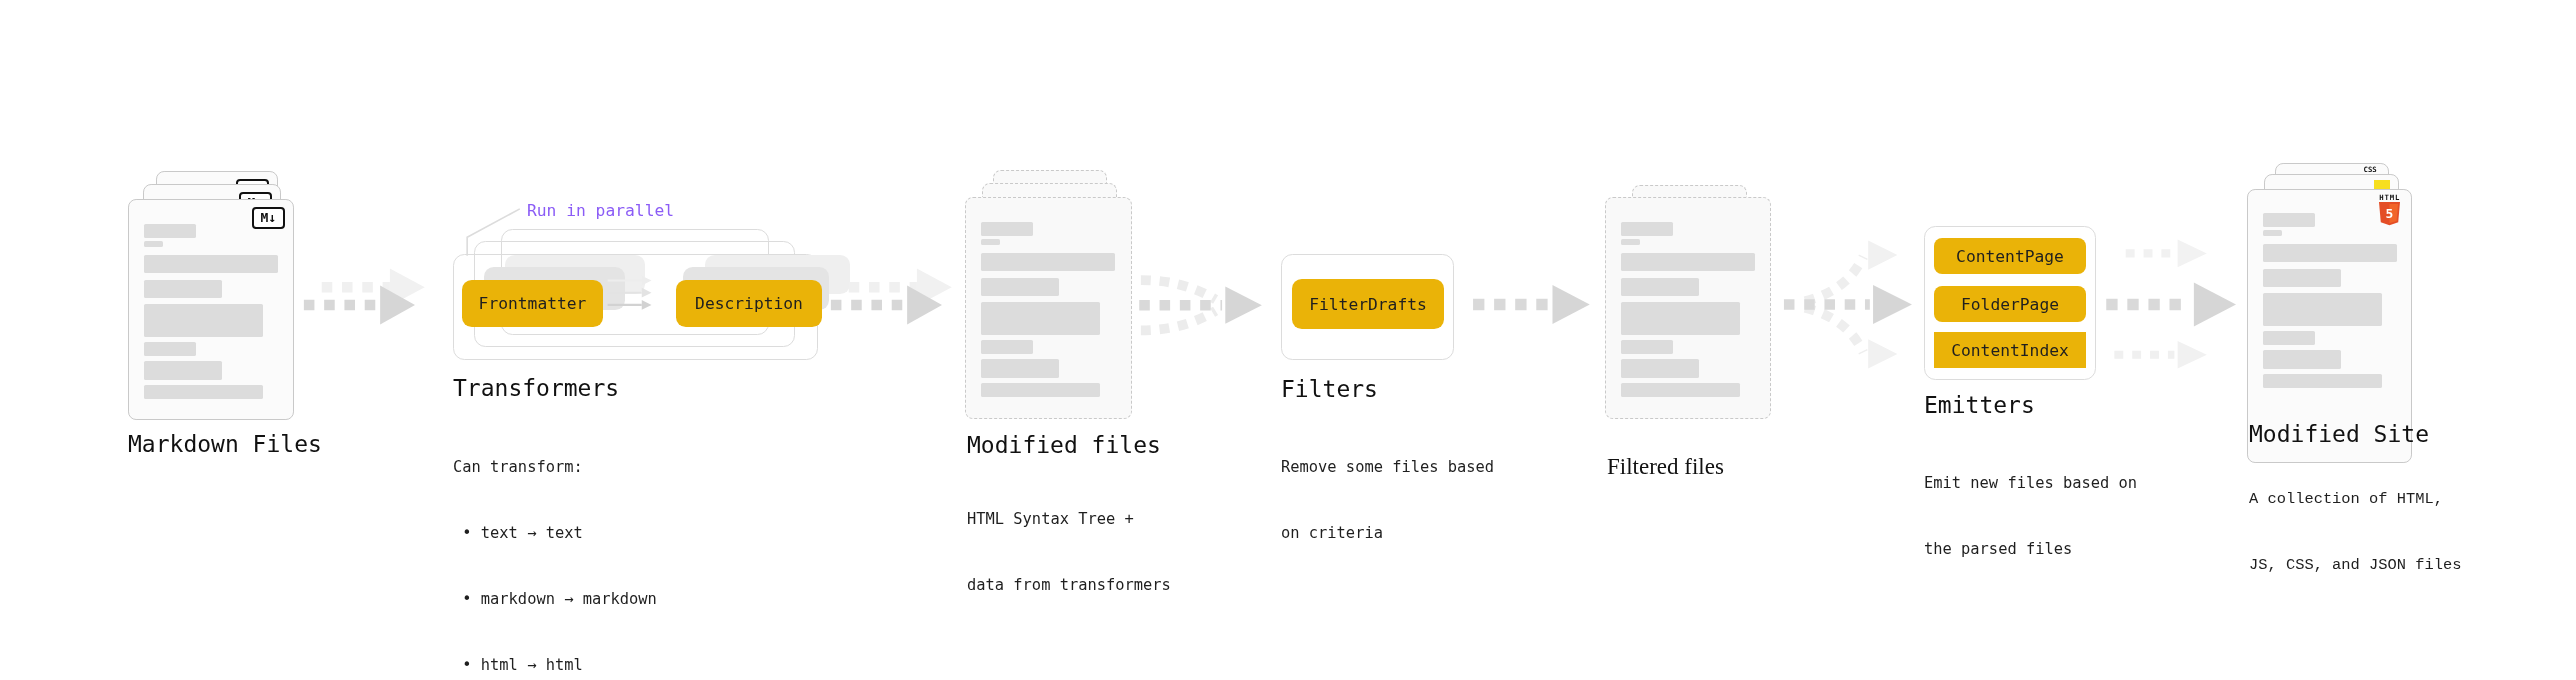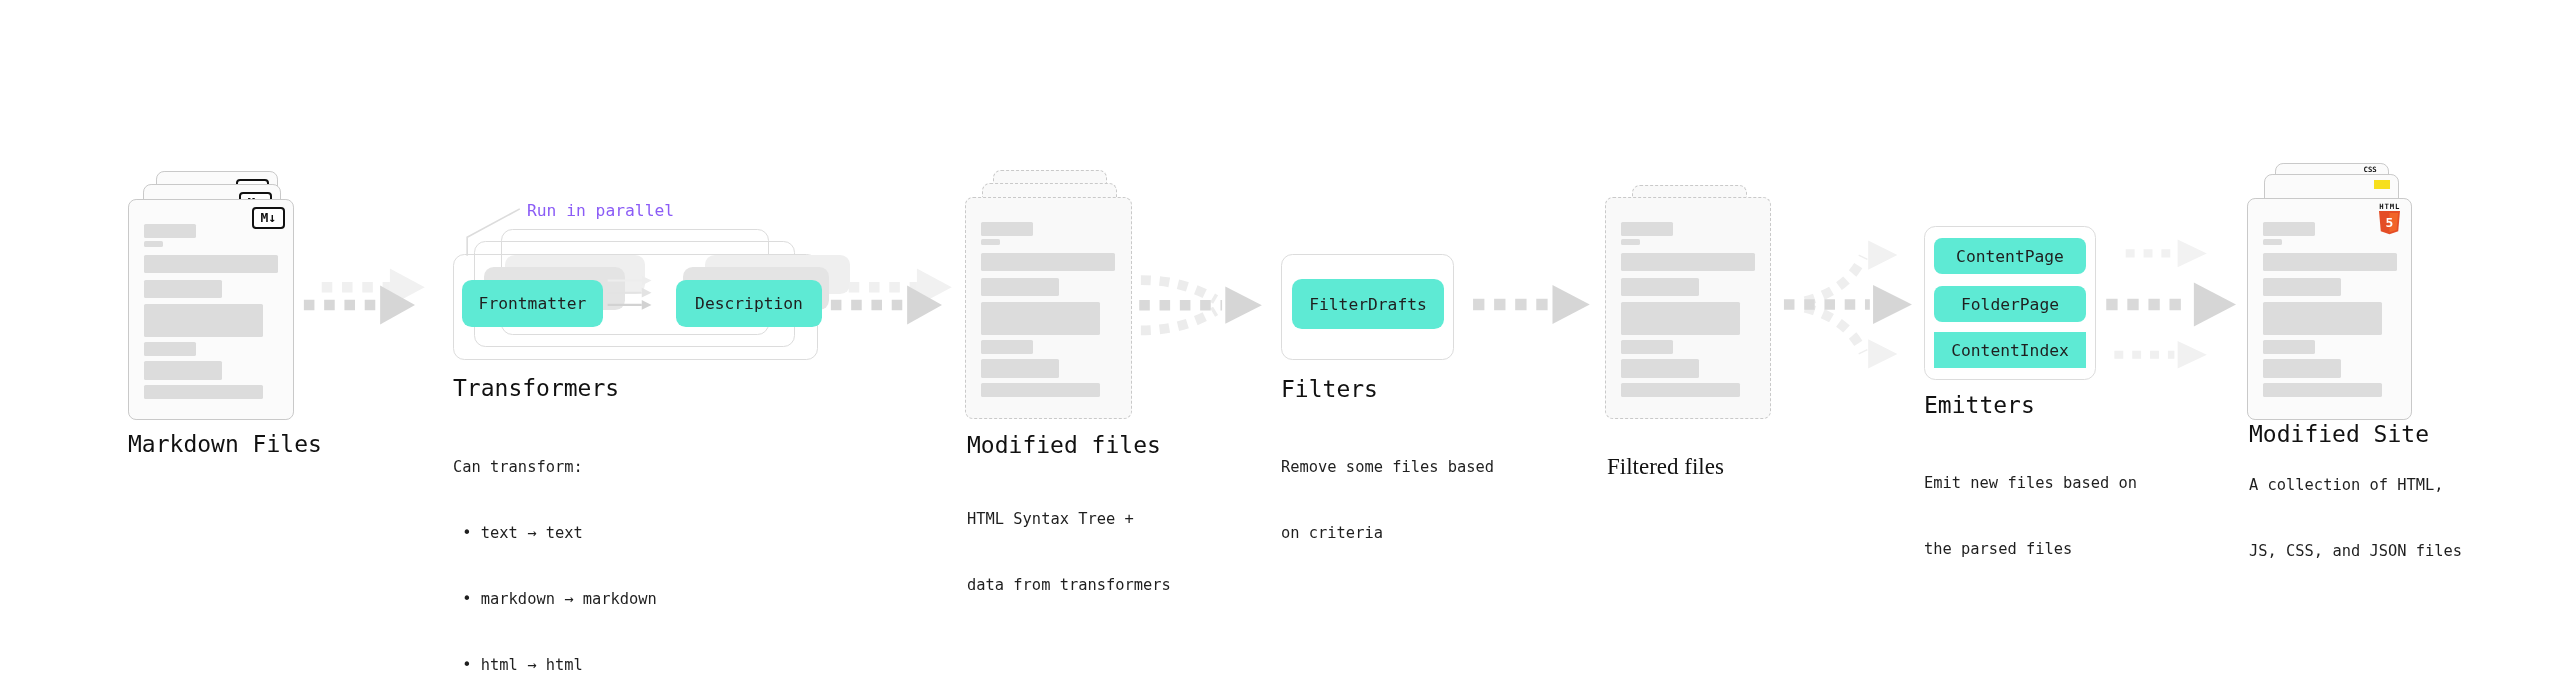--- a/index.html
+++ b/index.html
@@ -11,21 +11,21 @@
   .doc.dashed { border:1.6px dashed #c9c9c9; background:#f9f9f9; }
 
   .bar { position:absolute; background:#dcdcdc; border-radius:1.6px; }
 
   .md-badge { position:absolute; top:6.5px; right:8.1px; width:33px; height:22px;
               background:#ffffff; border:2.4px solid #111111; border-radius:4.1px;
               color:#111111; font-weight:bold; font-size:13px; line-height:17px; text-align:center; }
 
   .container-box { position:absolute; border:1.6px solid #dcdcdc; border-radius:11.4px; background:transparent; }
 
-  .chip { position:absolute; background:#5eead4; border-radius:9.8px; display:flex;
+  .chip { position:absolute; background:#eab308; border-radius:9.8px; display:flex;
           align-items:center; justify-content:center; color:#1f1f1f; font-size:16.3px; white-space:nowrap; }
   .ghost { position:absolute; border-radius:9.8px; }
   .g1 { background:#e4e4e4; }
   .g2 { background:#efefef; }
 
   .stage-title { position:absolute; font-size:23px; font-weight:500; color:#111111; white-space:nowrap; }
   .stage-desc  { position:absolute; font-size:15.4px; color:#1f1f1f; line-height:22px; white-space:pre; }
   .note { position:absolute; font-size:16.3px; color:#8b5cf6; white-space:nowrap; }
 
   .arrow-svg { position:absolute; overflow:visible; }
@@ -203,39 +203,39 @@
   <div>
     <div class="doc" style="left:2275px; top:163px; width:114px; height:215px;">
       <div class="css-badge">
         <span>CSS</span>
         <div class="underline"></div>
       </div>
     </div>
     <div class="doc" style="left:2264px; top:174px; width:135px; height:219px;">
       <div class="js-badge"></div>
     </div>
-    <div class="doc" style="left:2247px; top:189px; width:165px; height:222px;margin-top:9px;">
+    <div class="doc" style="left:2247px; top:189px; width:165px; height:274px;">
       <div class="html5-badge">
         <div class="html-word">HTML</div>
         <svg width="21" height="23.6" viewBox="0 0 26 29">
           <polygon points="0,0 26,0 23.8,25 13,28.6 2.2,25" fill="#e44d26"></polygon>
           <polygon points="13,2.3 13,26.3 21.8,23.4 23.7,2.3" fill="#f16529"></polygon>
           <text x="13" y="20" text-anchor="middle" font-size="16" font-weight="bold" fill="#ffffff" font-family="DejaVu Sans Mono, monospace">5</text>
         </svg>
       </div>
       <div class="bar" style="left:15.4px; top:23px;  width:52px;  height:14px;"></div>
       <div class="bar" style="left:15.4px; top:40px;  width:18.7px;  height:5.7px;"></div>
       <div class="bar" style="left:15.4px; top:54px;  width:134px; height:18px;"></div>
       <div class="bar" style="left:15.4px; top:79px;  width:78px;  height:18px;"></div>
       <div class="bar" style="left:15.4px; top:103px; width:119px; height:32.5px;"></div>
       <div class="bar" style="left:15.4px; top:141px; width:52px;  height:14px;"></div>
       <div class="bar" style="left:15.4px; top:160px; width:78px;  height:18.7px;"></div>
       <div class="bar" style="left:15.4px; top:184px; width:119px; height:14px;"></div>
     </div>
     <div class="stage-title" style="left:2249px; top:421px;">Modified Site</div>
-    <div class="stage-desc" style="left:2249px; top:430px;">
+    <div class="stage-desc" style="left:2249px; top:444px;font-family:Liberation Mono, monospace;">
       <div>A collection of HTML,</div>
       <div>JS, CSS, and JSON files</div>
     </div>
   </div>
 
 </div>
 
 
 </body></html>

